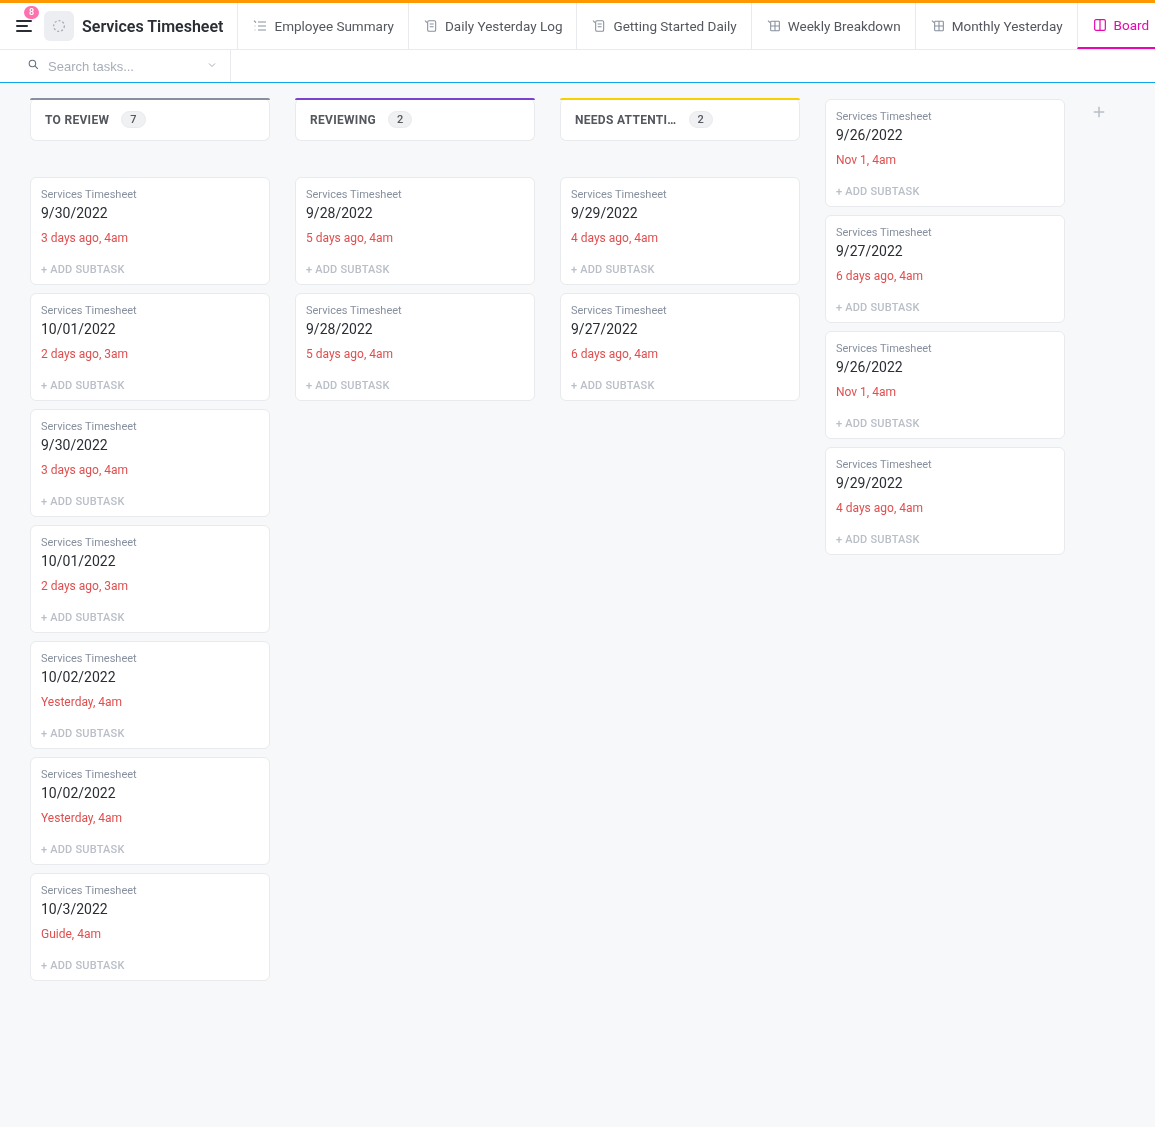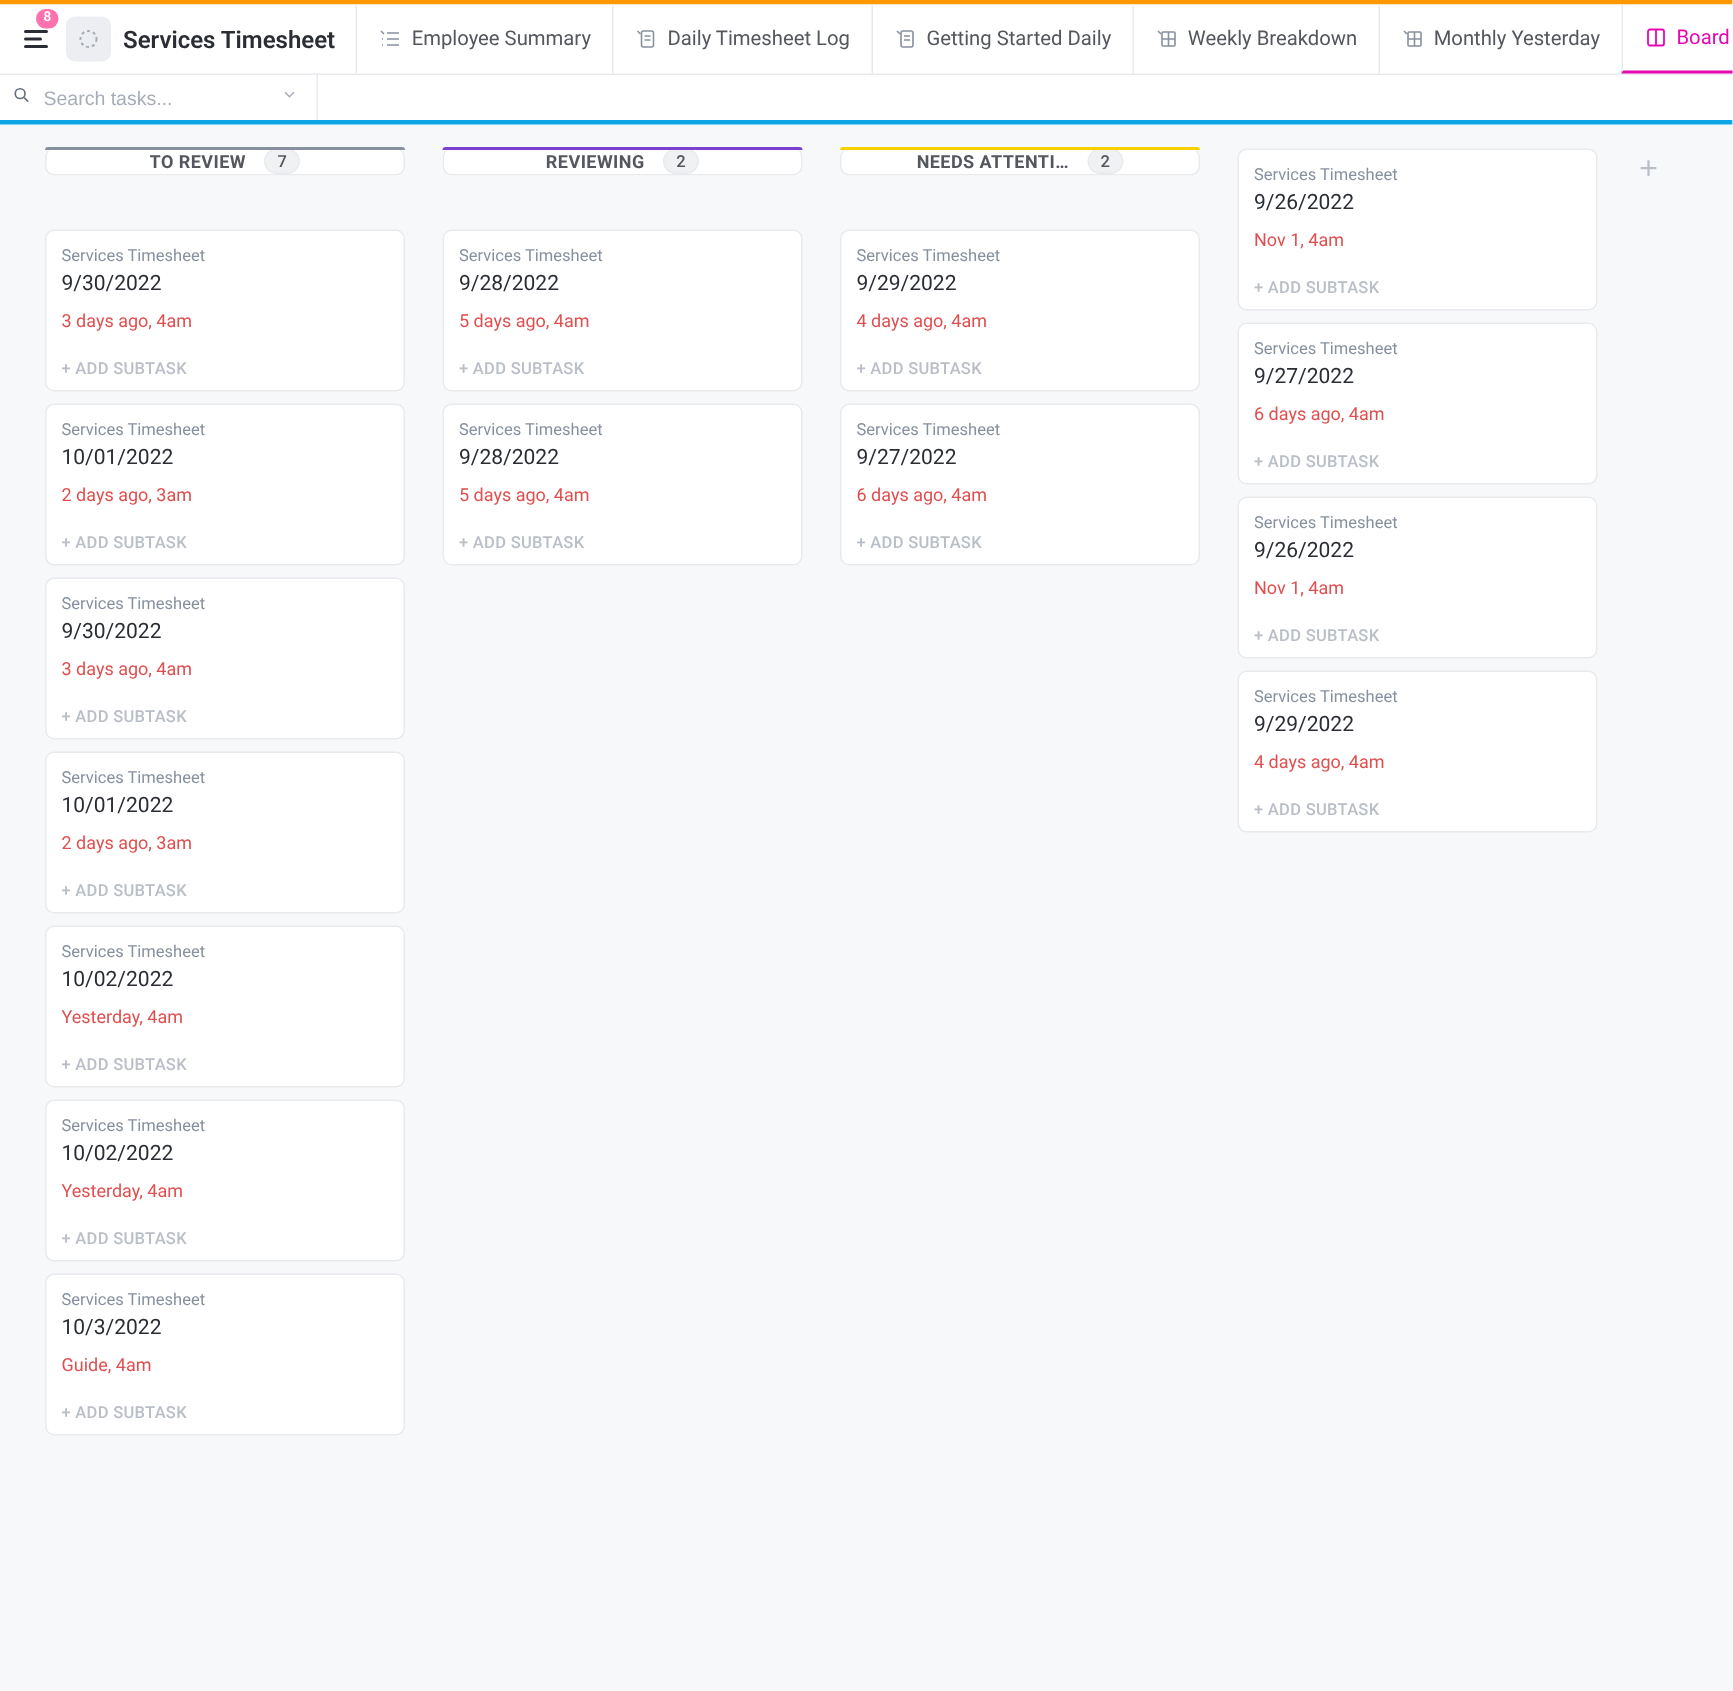--- a/index.html
+++ b/index.html
@@ -100,23 +100,23 @@
   .tab.active {
     color: #e708b0;
     border-bottom: 2px solid #e708b0;
   }
   .tab .t-icon svg { display: block; }
 
   .toolbar {
     display: flex;
     align-items: flex-end;
     background: #fff;
-    border-bottom: 3px solid #0ea5e9;
+    border-bottom: 1px solid #0ea5e9;
     height: 33px;
-    padding-left: 8px;
+    padding-left: 27px;
   }
   .search-wrap {
     display: flex;
     align-items: center;
     gap: 8px;
     color: #87909e;
     border-right: 1px solid #e8eaed;
     padding-right: 12px;
     height: 100%;
   }
@@ -139,28 +139,27 @@
     overflow-x: hidden;
   }
   .col {
     width: 240px;
     flex-shrink: 0;
   }
   .col-header {
     background: #fff;
     border: 1px solid #e8eaed;
     border-radius: 6px;
-    padding: 0 14px;
+    padding: 12px 14px;
     display: flex;
     align-items: center;
     gap: 12px;
     margin-bottom: 36px;
     position: relative;
     border-top-width: 0;
-    justify-content: center;
   }
   .col-header::before {
     content: "";
     position: absolute;
     left: -1px; right: -1px; top: -1px;
     height: 2px;
     border-top-left-radius: 6px;
     border-top-right-radius: 6px;
   }
   .col-to-review .col-header::before { background: #87909e; }
@@ -259,21 +258,21 @@
       <span>Employee Summary</span>
     </div>
     <div class="tab">
       <span class="t-icon">
         <svg width="16" height="16" viewBox="0 0 24 24" fill="none" stroke="#87909e" stroke-width="1.6">
           <path d="M3 4l3 3"></path>
             <rect x="7" y="4" width="12" height="16" rx="2"></rect>
             <path d="M10 9h6M10 13h6"></path>
         </svg>
       </span>
-      <span>Daily Timesheet Log</span>
+      <span>Daily Yesterday Log</span>
     </div>
     <div class="tab">
       <span class="t-icon">
         <svg width="16" height="16" viewBox="0 0 24 24" fill="none" stroke="#87909e" stroke-width="1.6">
           <path d="M3 4l3 3"></path>
             <rect x="7" y="4" width="12" height="16" rx="2"></rect>
             <path d="M10 9h6M10 13h6"></path>
         </svg>
       </span>
       <span>Getting Started Daily</span>

